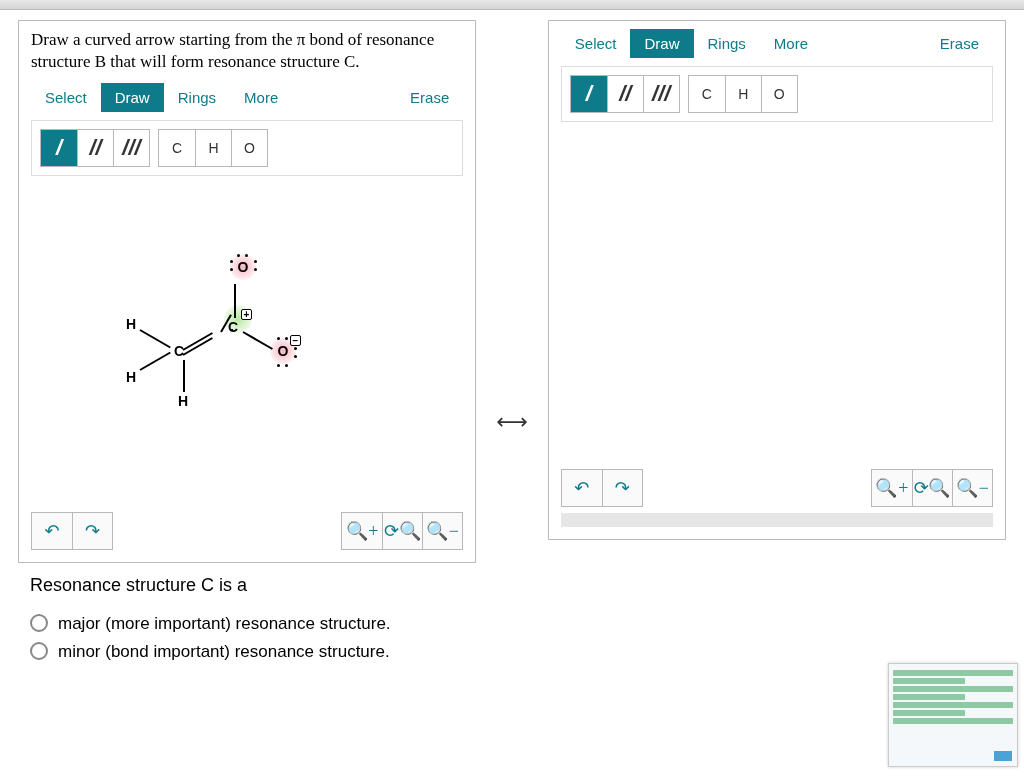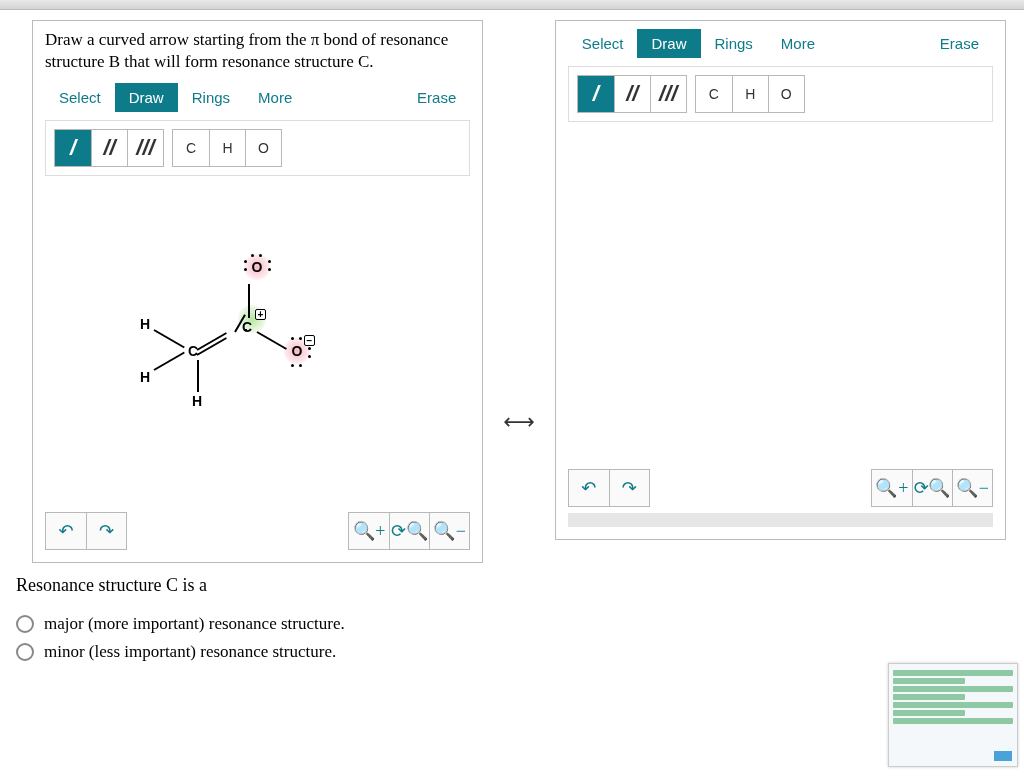--- a/index.html
+++ b/index.html
@@ -11,21 +11,21 @@
     position: relative;
   }
   .top-bar {
     height: 10px;
     background: linear-gradient(#e8e8e8, #d4d4d4);
     border-bottom: 1px solid #bbb;
   }
   .container {
     display: flex;
     gap: 20px;
-    padding: 10px 18px 4px 32px;
+    padding: 10px 18px 4px 18px;
   }
   .panel {
     flex: 1;
     border: 1px solid #bbb;
     background: #fff;
     position: relative;
     padding: 8px 12px 12px 12px;
     display: flex;
     flex-direction: column;
   }
@@ -163,25 +163,25 @@
     border: 1px solid #000;
     width: 11px; height: 11px;
     line-height: 9px;
     text-align: center;
     border-radius: 2px;
     background:#fff;
   }
   .dot { position: absolute; width:3px; height:3px; background:#000; border-radius:50%; }
   .bond-line { position:absolute; background:#000; height:2px; transform-origin: left center;}
   .question-area {
-    padding: 8px 20px 0 16px;
-    font-family: Liberation Serif, serif;
+    padding: 8px 20px 0 30px;
+    font-family: Liberation Sans, sans-serif;
   }
   .q-title { font-size: 18px; margin-bottom: 18px; }
-  .radio-row { display:flex; align-items:center; gap:10px; font-size:17px; margin-bottom:8px; cursor:pointer;}
+  .radio-row { display:flex; align-items:flex-start; gap:10px; font-size:17px; margin-bottom:8px; cursor:pointer;}
   .radio-circle {
     width:18px; height:18px; border:2px solid #888; border-radius:50%;
   }
   .thumb {
     position:absolute; right:6px; bottom:10px; width:130px; height:104px;
     border:1px solid #ccc; background:#f5f8fa; box-shadow: 0 0 3px rgba(0,0,0,.2);
     padding:4px; font-size:4px; color:#6a9;
   }
   .thumb .tline{ height:6px; background:#8ec9a4; margin:2px 0; border-radius:1px;}
   .thumb .tline.s{ width:60%;}
@@ -350,21 +350,21 @@
 </div>
 
 <div class="question-area">
   <div class="q-title">Resonance structure C is a</div>
   <div class="radio-row">
     <div class="radio-circle"></div>
     <span>major (more important) resonance structure.</span>
   </div>
   <div class="radio-row">
     <div class="radio-circle"></div>
-    <span>minor (less important) resonance structure.</span>
+    <span>minor (bond important) resonance structure.</span>
   </div>
 </div>
 
 <div class="thumb">
   <div class="tline"></div>
     <div class="tline s"></div>
     <div class="tline"></div>
   <div class="tline s"></div>
     <div class="tline"></div>
     <div class="tline s"></div>

